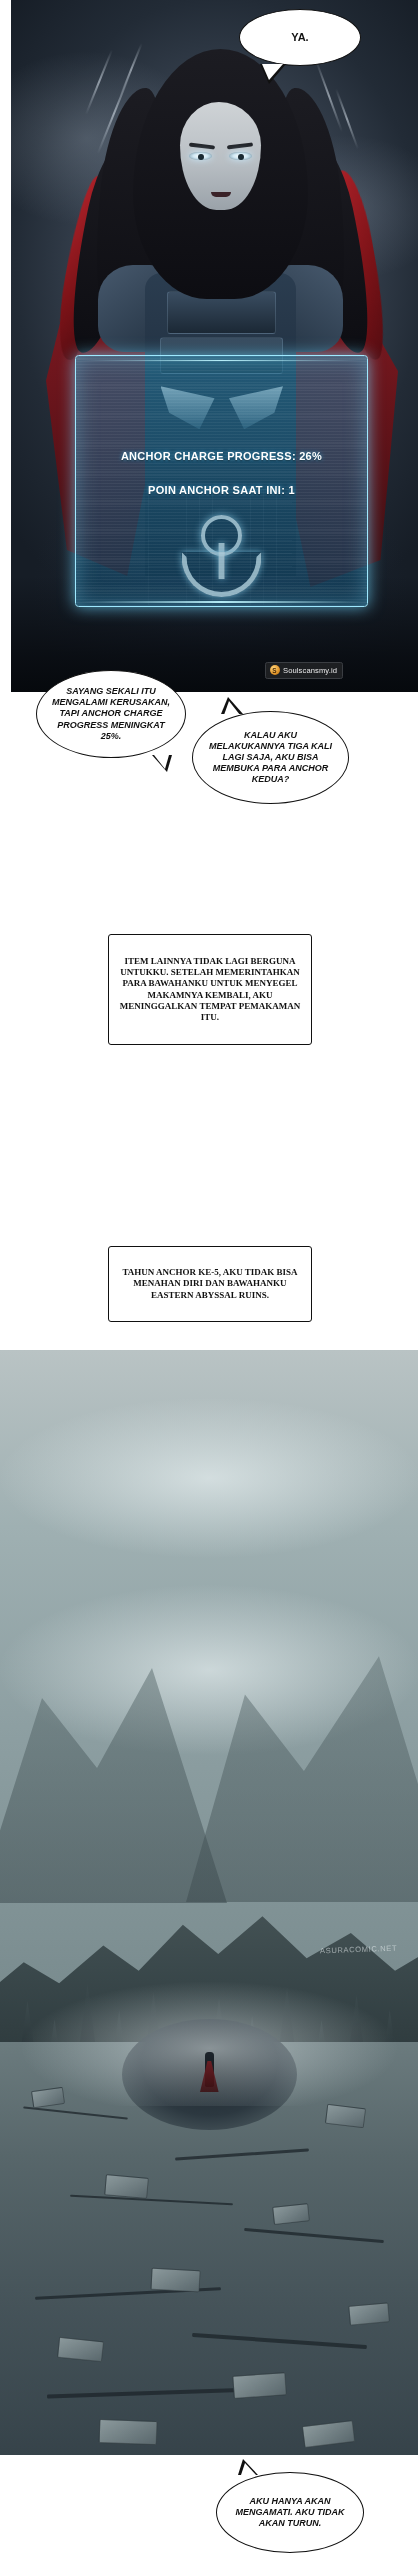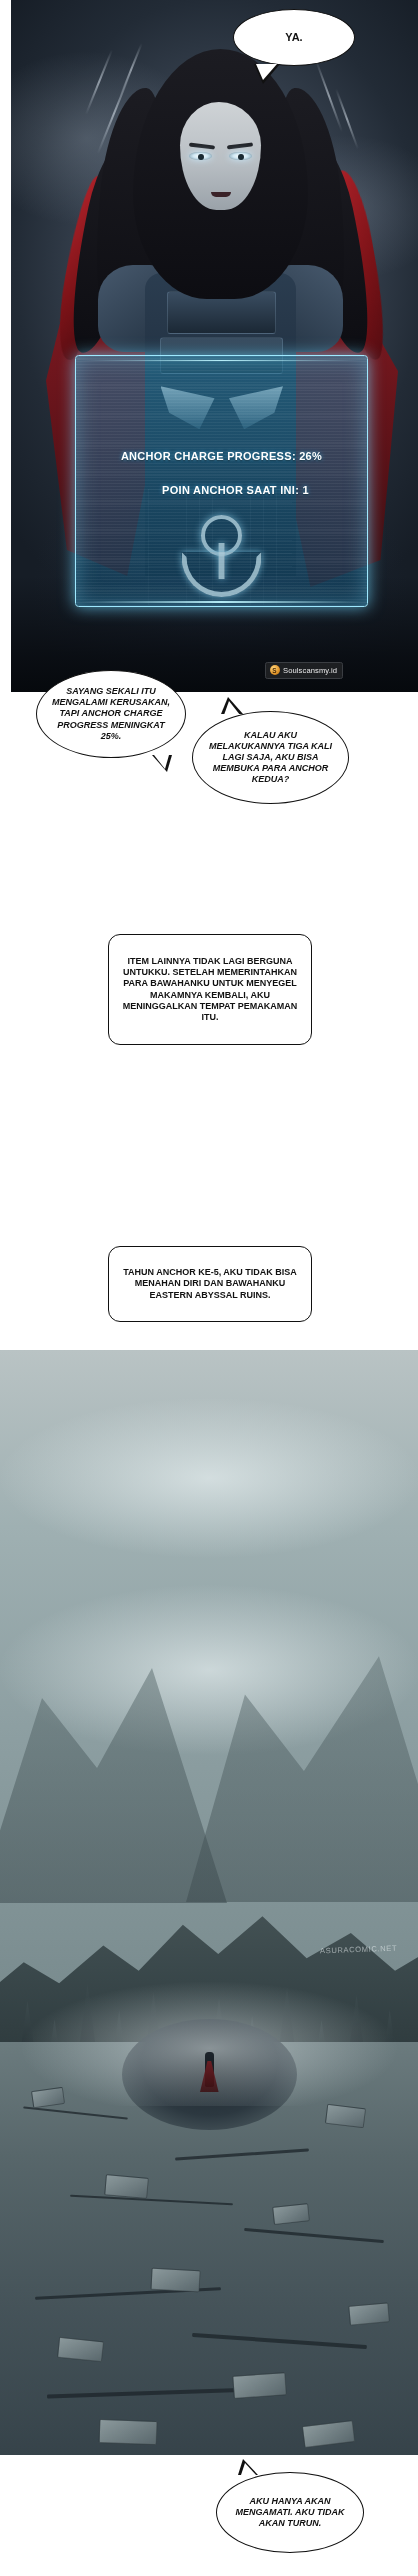--- a/index.html
+++ b/index.html
@@ -163,21 +163,21 @@
   .hud-emblem .wing.r { right: 0; transform: scaleX(-1); }
   .hud-text {
     position:absolute; left: 0; width: 100%;
     text-align: center;
     color: #ffffff;
     font-weight: bold;
     letter-spacing: 0.3px;
     text-shadow: 0 0 4.7px rgba(60,160,210,.95), 0 1.2px 1.7px rgba(0,0,0,.75);
   }
   .hud-line1 { top: 94px; font-size: 11px; }
-  .hud-line2 { top: 128px; font-size: 11px; padding-left: 14px; }
+  .hud-line2 { top: 128px; font-size: 11px; }
   .hud-anchor-art {
     position:absolute; left:50%; top: 154px; transform: translateX(-50%);
     width: 87px; height: 81px;
     opacity:.75;
   }
   .anchor-ring {
     position:absolute; left: 50%; top: 4.7px; transform: translateX(-50%);
     width: 33px; height: 33px; border-radius: 50%;
     border: 4.1px solid rgba(215,245,255,.85);
     box-shadow: 0 0 8.1px rgba(150,225,255,.8);
@@ -230,26 +230,26 @@
     color: #111111;
     text-align: center;
     box-sizing: border-box;
     display: flex;
     align-items: center;
     justify-content: center;
     line-height: 1.24;
     font-weight: bold;
   }
   .bubble.oval { border-radius: 50%; }
-  .bubble.rect { border-radius: 12px; }
+  .bubble.rect { border-radius: 3px; font-family: Liberation Serif, serif; }
   .bubble.italic { font-style: italic; }
 
   
   .b-ya {
-    left: 233px; top: 9.3px; width: 122px; height: 57px;
+    left: 239px; top: 9.3px; width: 122px; height: 57px;
     font-size: 11px;
   }
   .b-ya .tail-out {
     position:absolute; left: 20px; bottom: -18.6px;
     width: 0; height: 0;
     border-left: 9.3px solid transparent;
     border-right: 17.5px solid transparent;
     border-top: 20px solid #111111;
   }
   .b-ya .tail-in {

